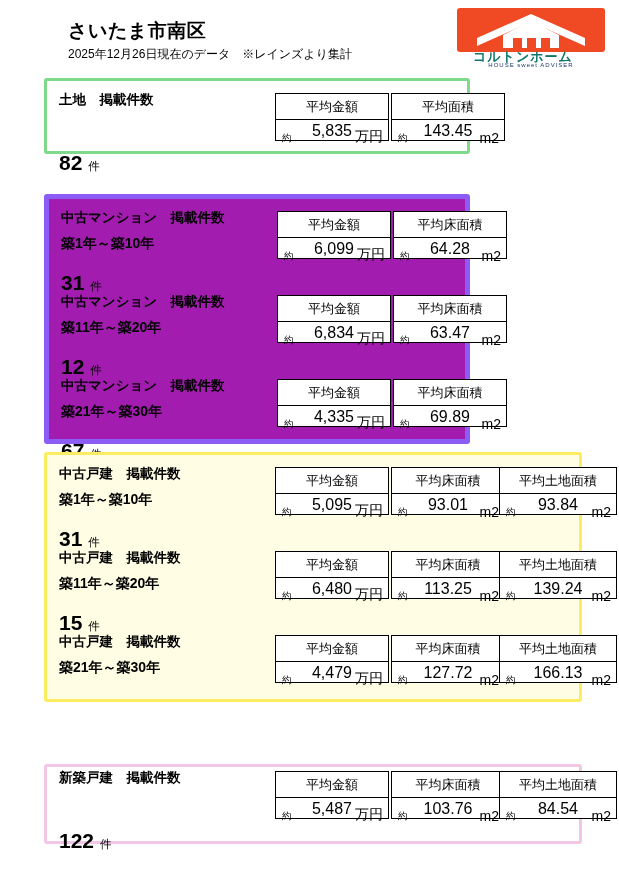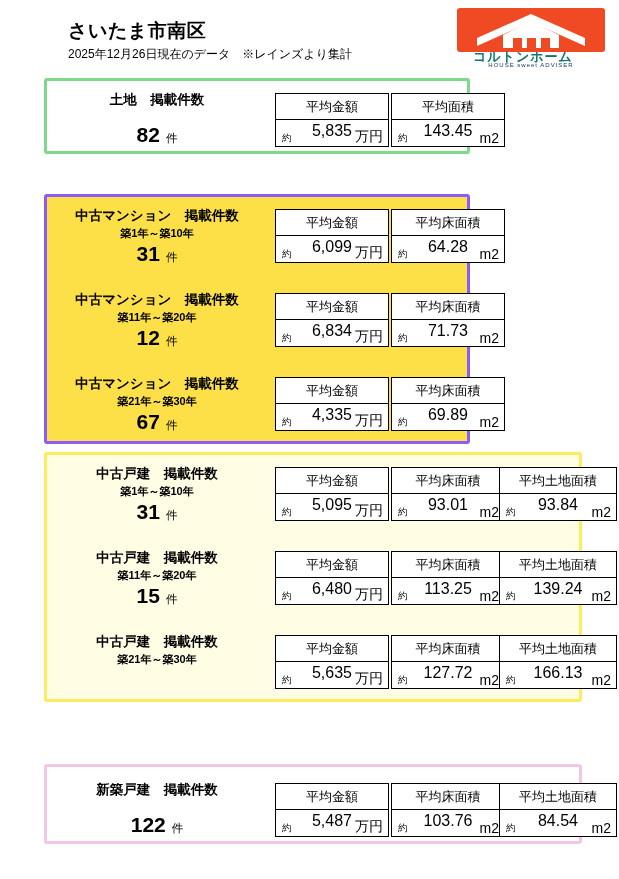--- a/index.html
+++ b/index.html
@@ -90,72 +90,72 @@
     letter-spacing: 1px;
   }
 
   
   .group {
     position: absolute;
     box-sizing: border-box;
     border-radius: 3px;
   }
   .group.land   { border: 3px solid #7ed98a; background: #ffffff; }
-  .group.mansion{ border: 3px solid #8b5cf6; background: #fde047; }
+  .group.mansion{ border: 5px solid #8b5cf6; background: #a21caf; }
   .group.kochu  { border: 3px solid #fdec5f; background: #fffde3; }
   .group.shin   { border: 3px solid #f3c6e6; background: #ffffff; }
 
   
   .row {
     position: absolute;
     left: 0;
     width: 100%;
     height: 62px;
   }
   .label-cell {
     position: absolute;
     left: 12px;
     top: 0;
     width: 196px;
     height: 62px;
-    text-align: center;
+    text-align: left;
   }
   .label-title {
     font-size: 13.5px;
     font-weight: bold;
     margin-top: 2px;
     white-space: nowrap;
   }
   .label-sub {
-    font-size: 11px;
+    font-size: 14px;
     font-weight: bold;
-    margin-top: 1px;
+    margin-top: 8px;
     white-space: nowrap;
   }
   .count-line {
-    margin-top: 1px;
+    margin-top: 18px;
     white-space: nowrap;
   }
   .count-num {
     font-size: 21px;
     font-weight: bold;
   }
   .count-unit {
     font-size: 11.5px;
     margin-left: 6px;
   }
 
   
   .vbox {
     position: absolute;
     top: 4px;
     box-sizing: border-box;
     border: 1px solid #000000;
     background: #ffffff;
-    height: 54px;
+    height: 48px;
   }
   .vbox-head {
     height: 25px;
     line-height: 25px;
     text-align: center;
     font-size: 13px;
     border-bottom: 1px solid #000000;
     white-space: nowrap;
   }
   .vbox-body {
@@ -267,21 +267,21 @@
             <div class="vbox-body">
               <span class="v-approx">約</span>
               <span class="v-num">6,834</span>
               <span class="v-unit">万円</span>
             </div>
           </div>
           <div class="vbox" style="left: 344px; width: 114px;">
             <div class="vbox-head">平均床面積</div>
             <div class="vbox-body">
               <span class="v-approx">約</span>
-              <span class="v-num">71.73</span>
+              <span class="v-num">63.47</span>
               <span class="v-unit">m2</span>
             </div>
           </div>
         </div>
         <div class="row" style="top: 176px;">
           <div class="label-cell">
             <div class="label-title">中古マンション　掲載件数</div>
             <div class="label-sub">築21年～築30年</div>
             <div class="count-line"><span class="count-num">67</span><span class="count-unit">件</span></div>
           </div>
@@ -368,21 +368,21 @@
         </div>
         <div class="row" style="top: 176px;">
           <div class="label-cell">
             <div class="label-title">中古戸建　掲載件数</div>
             <div class="label-sub">築21年～築30年</div>
           </div>
           <div class="vbox" style="left: 228px; width: 114px;">
             <div class="vbox-head">平均金額</div>
             <div class="vbox-body">
               <span class="v-approx">約</span>
-              <span class="v-num">5,635</span>
+              <span class="v-num">4,479</span>
               <span class="v-unit">万円</span>
             </div>
           </div>
           <div class="vbox" style="left: 344px; width: 114px;">
             <div class="vbox-head">平均床面積</div>
             <div class="vbox-body">
               <span class="v-approx">約</span>
               <span class="v-num">127.72</span>
               <span class="v-unit">m2</span>
             </div>
@@ -391,21 +391,21 @@
             <div class="vbox-head">平均土地面積</div>
             <div class="vbox-body">
               <span class="v-approx">約</span>
               <span class="v-num">166.13</span>
               <span class="v-unit">m2</span>
             </div>
           </div>
         </div>
       </div>
       <div class="group shin" style="left: 44px; top: 764px; width: 538px; height: 80px;">
-        <div class="row" style="top: 12px;">
+        <div class="row" style="top: 0;">
           <div class="label-cell">
             <div class="label-title">新築戸建　掲載件数</div>
             <div class="label-sub">&nbsp;</div>
             <div class="count-line"><span class="count-num">122</span><span class="count-unit">件</span></div>
           </div>
           <div class="vbox" style="left: 228px; width: 114px;">
             <div class="vbox-head">平均金額</div>
             <div class="vbox-body">
               <span class="v-approx">約</span>
               <span class="v-num">5,487</span>

